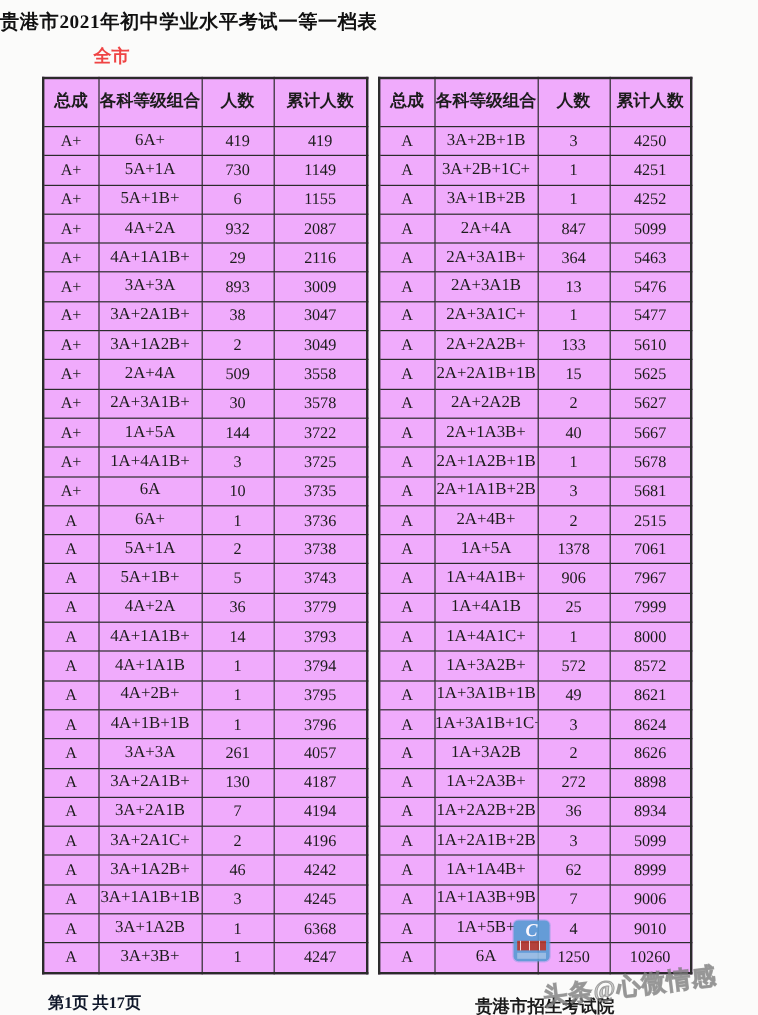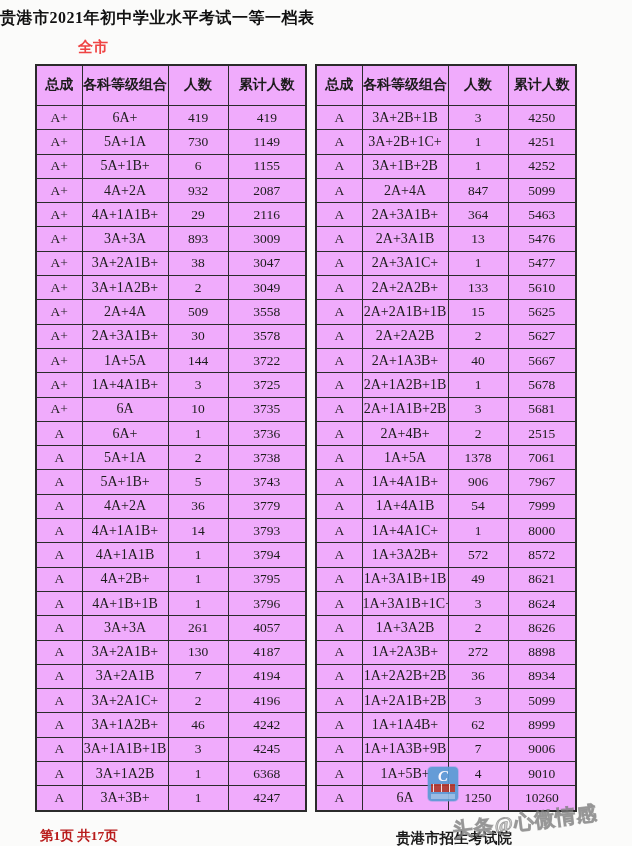--- a/index.html
+++ b/index.html
@@ -38,21 +38,21 @@
   th{
     height:39px;font-size:14px;font-weight:bold;
     line-height:1.15;white-space:normal;
   }
   td{height:23.3px;font-size:13.5px;}
   td:nth-child(2){font-size:14px;}
   col.c1{width:46px;} col.c2{width:86px;} col.c3{width:60px;} col.c4{width:78px;}
   #right-table col.c4{width:68px;}
   .footer-left{
     position:absolute;left:40px;top:827px;
-    font-size:13.5px;font-weight:600;color:#b91c1c;
+    font-size:13.5px;font-weight:600;color:#0f172a;
   }
   .footer-right{
     position:absolute;left:396px;top:829px;
     font-size:14.5px;font-weight:600;color:#1a1a1a;
   }
   .wm-text{
     position:absolute;left:452px;top:806px;width:185px;
     font-size:20px;font-weight:700;
     color:rgba(145,145,145,.42);
     -webkit-text-stroke:.8px rgba(120,120,120,.65);
@@ -397,21 +397,21 @@
         </tr>
         <tr>
           <td>A</td>
           <td>1A+4A1B+</td>
           <td>906</td>
           <td>7967</td>
         </tr>
         <tr>
           <td>A</td>
           <td>1A+4A1B</td>
-          <td>54</td>
+          <td>25</td>
           <td>7999</td>
         </tr>
         <tr>
           <td>A</td>
           <td>1A+4A1C+</td>
           <td>1</td>
           <td>8000</td>
         </tr>
         <tr>
           <td>A</td>

